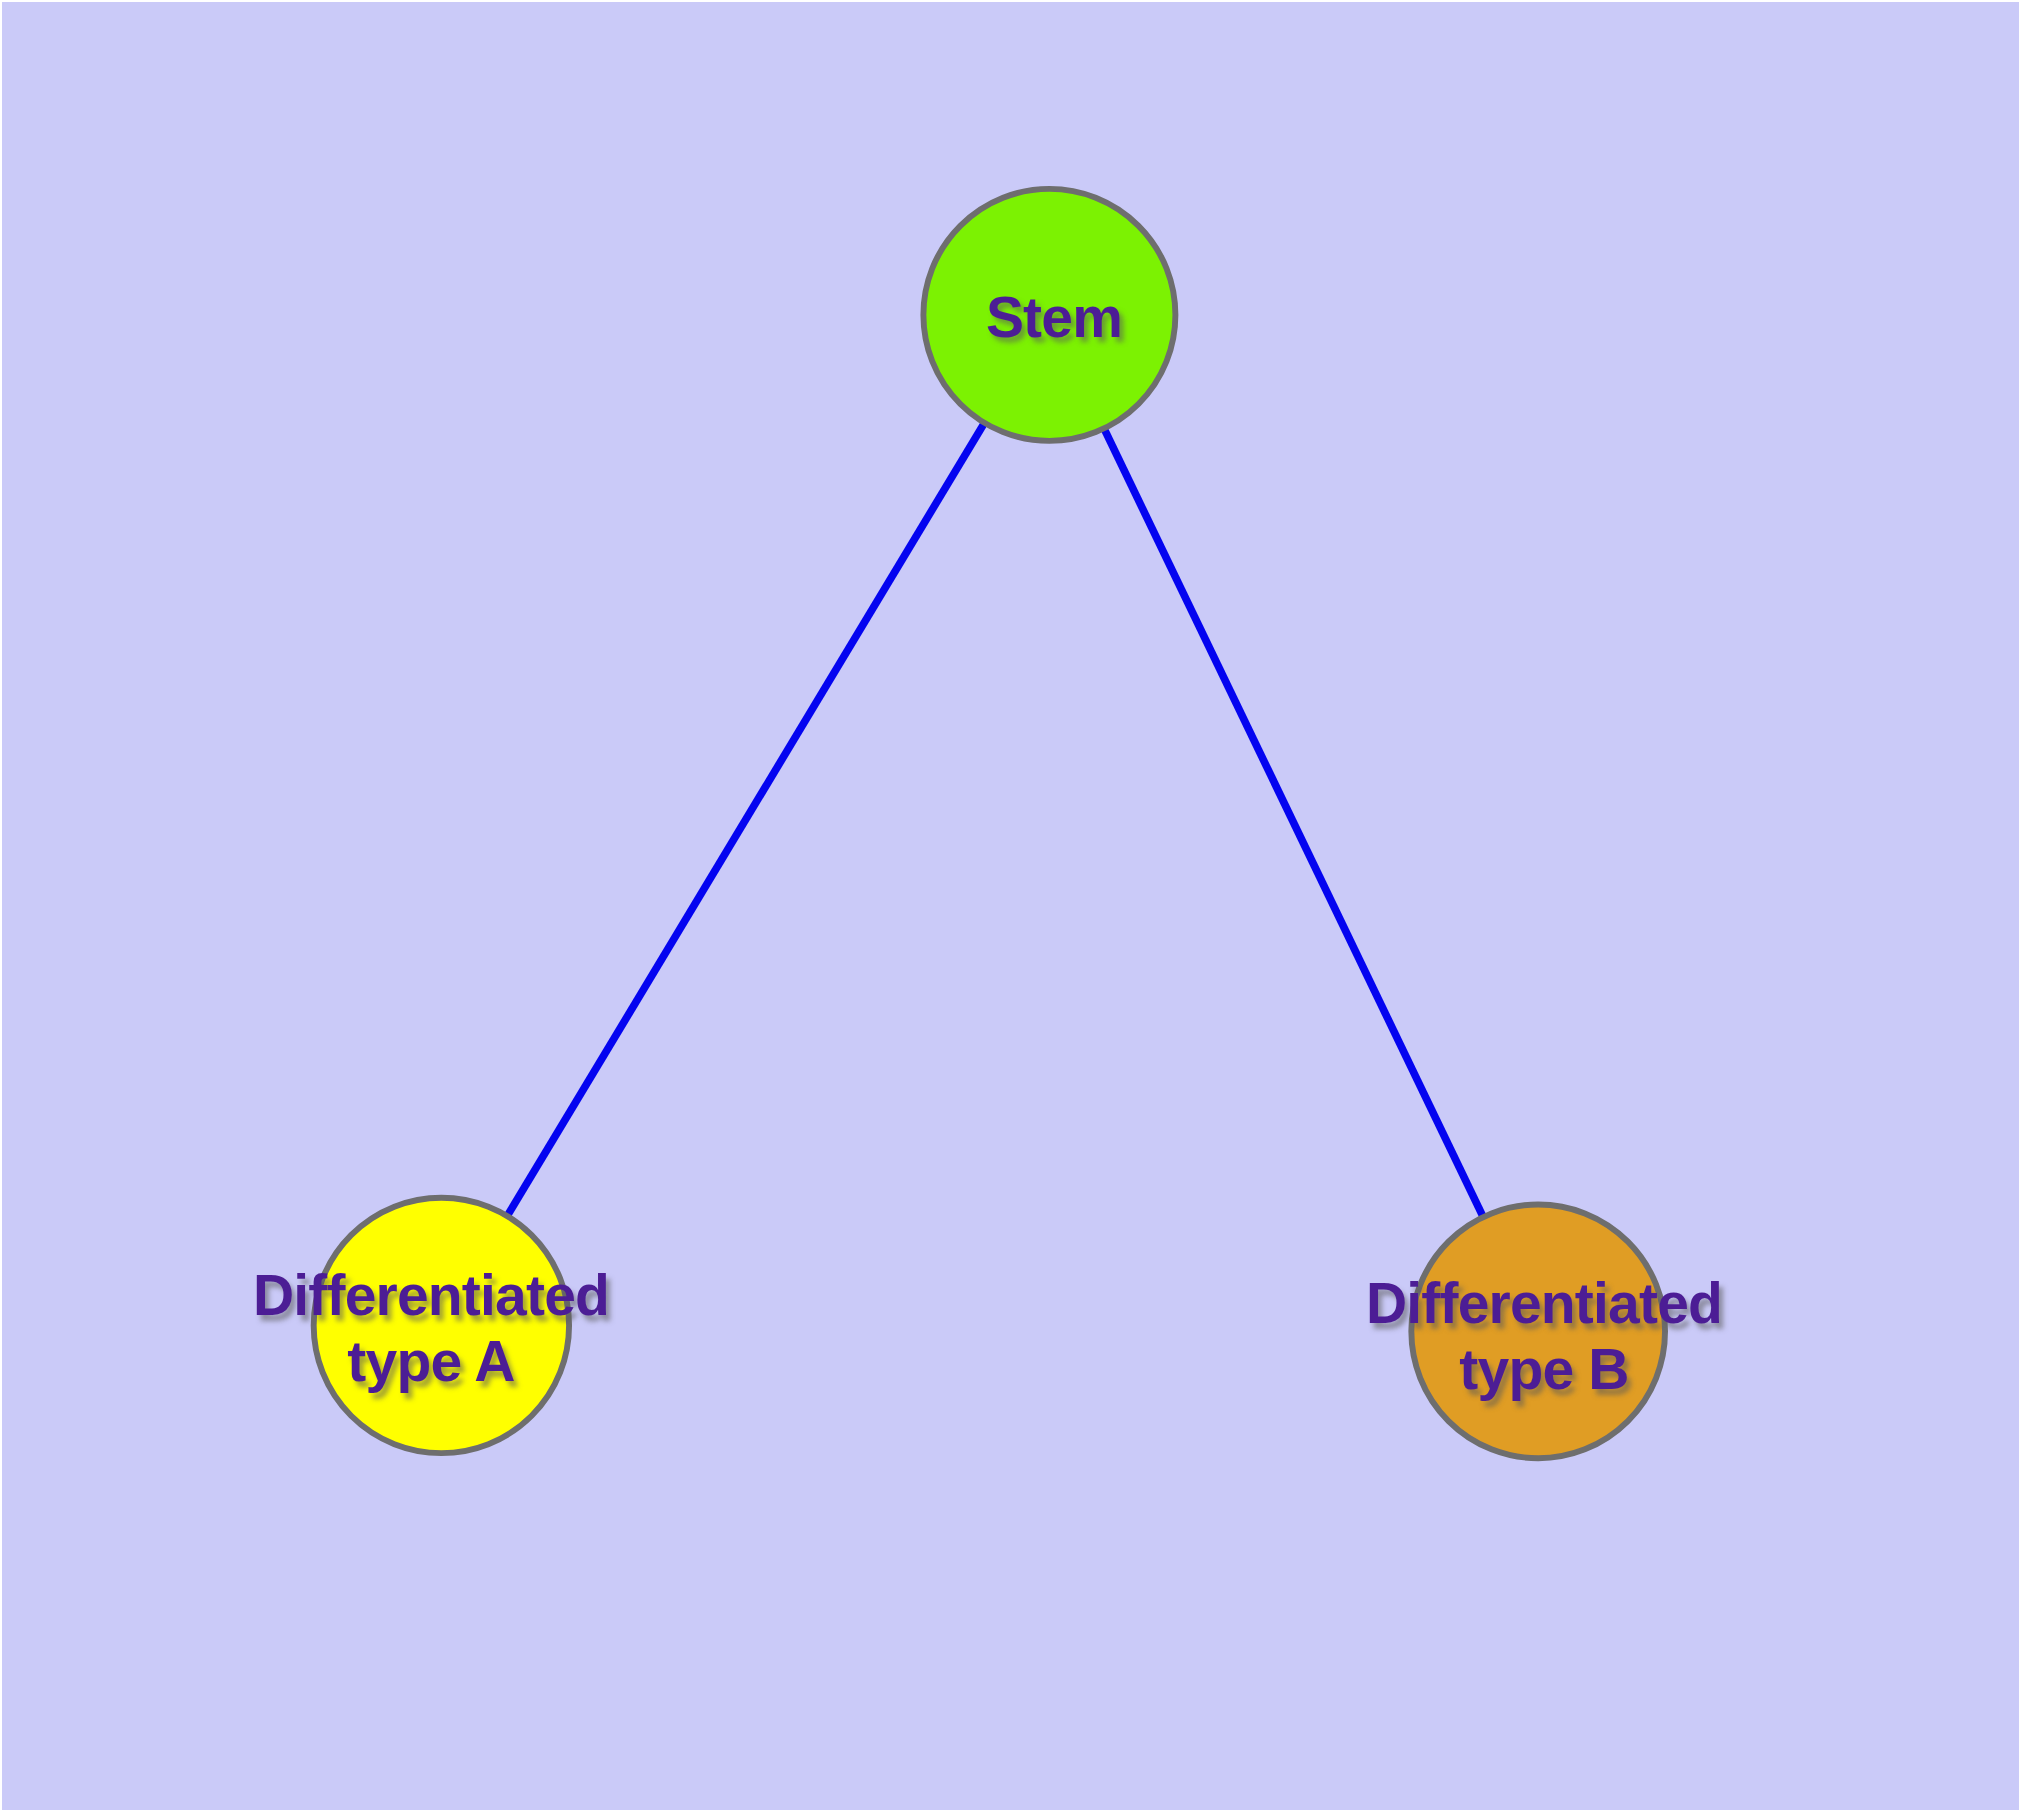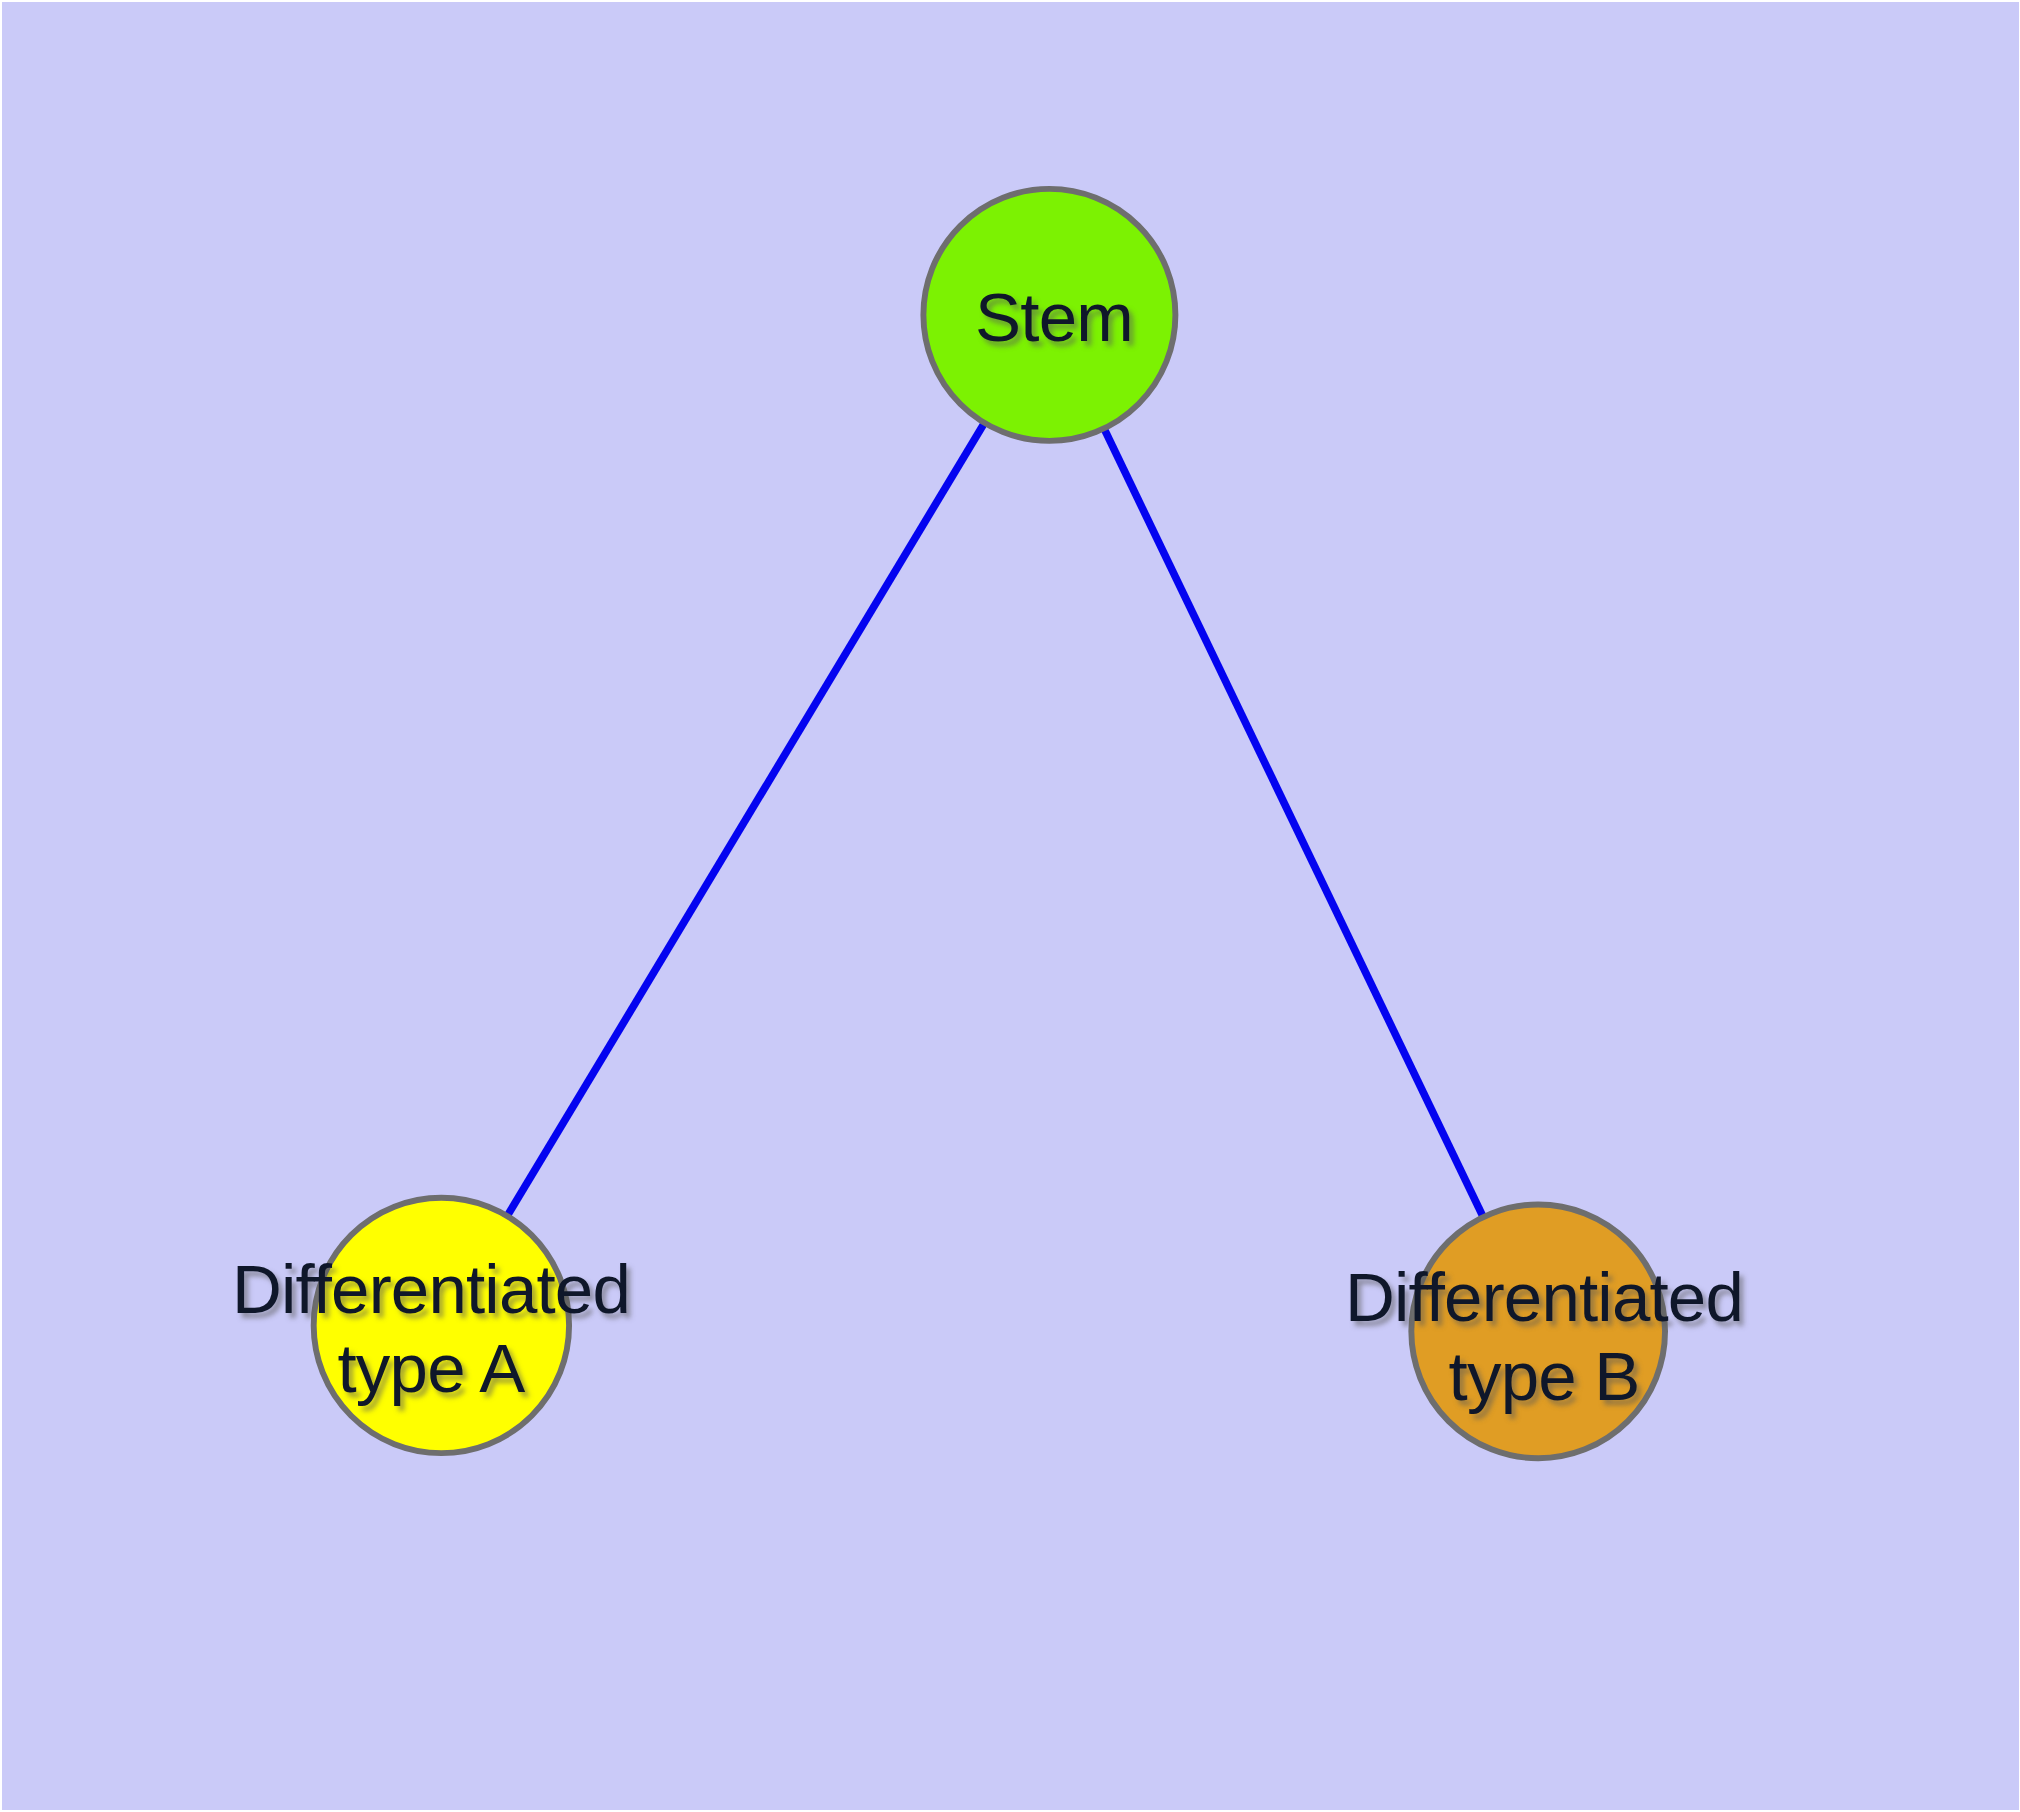--- a/index.html
+++ b/index.html
@@ -27,23 +27,23 @@
   .edge-line {
     stroke-width: 9;
     fill: none;
   }
   .node-circle {
     stroke-width: 7;
   }
   .node-label {
     position: absolute;
     transform: translate(-50%, -50%);
-    color: #0f172a;
-    font-size: 69px;
-    font-weight: normal;
+    color: #4c1d95;
+    font-size: 57px;
+    font-weight: bold;
     line-height: 1.15;
     letter-spacing: -0.8px;
     text-align: center;
     white-space: pre-line;
     text-shadow: 4.2px 5.1px 5.1px rgba(90, 90, 90, 0.55);
     pointer-events: none;
   }
   #label-stem  { left: 1052px; top: 316px;  }
   #label-typea { left: 429px;  top: 1327px; }
   #label-typeb { left: 1542px; top: 1335px; }

